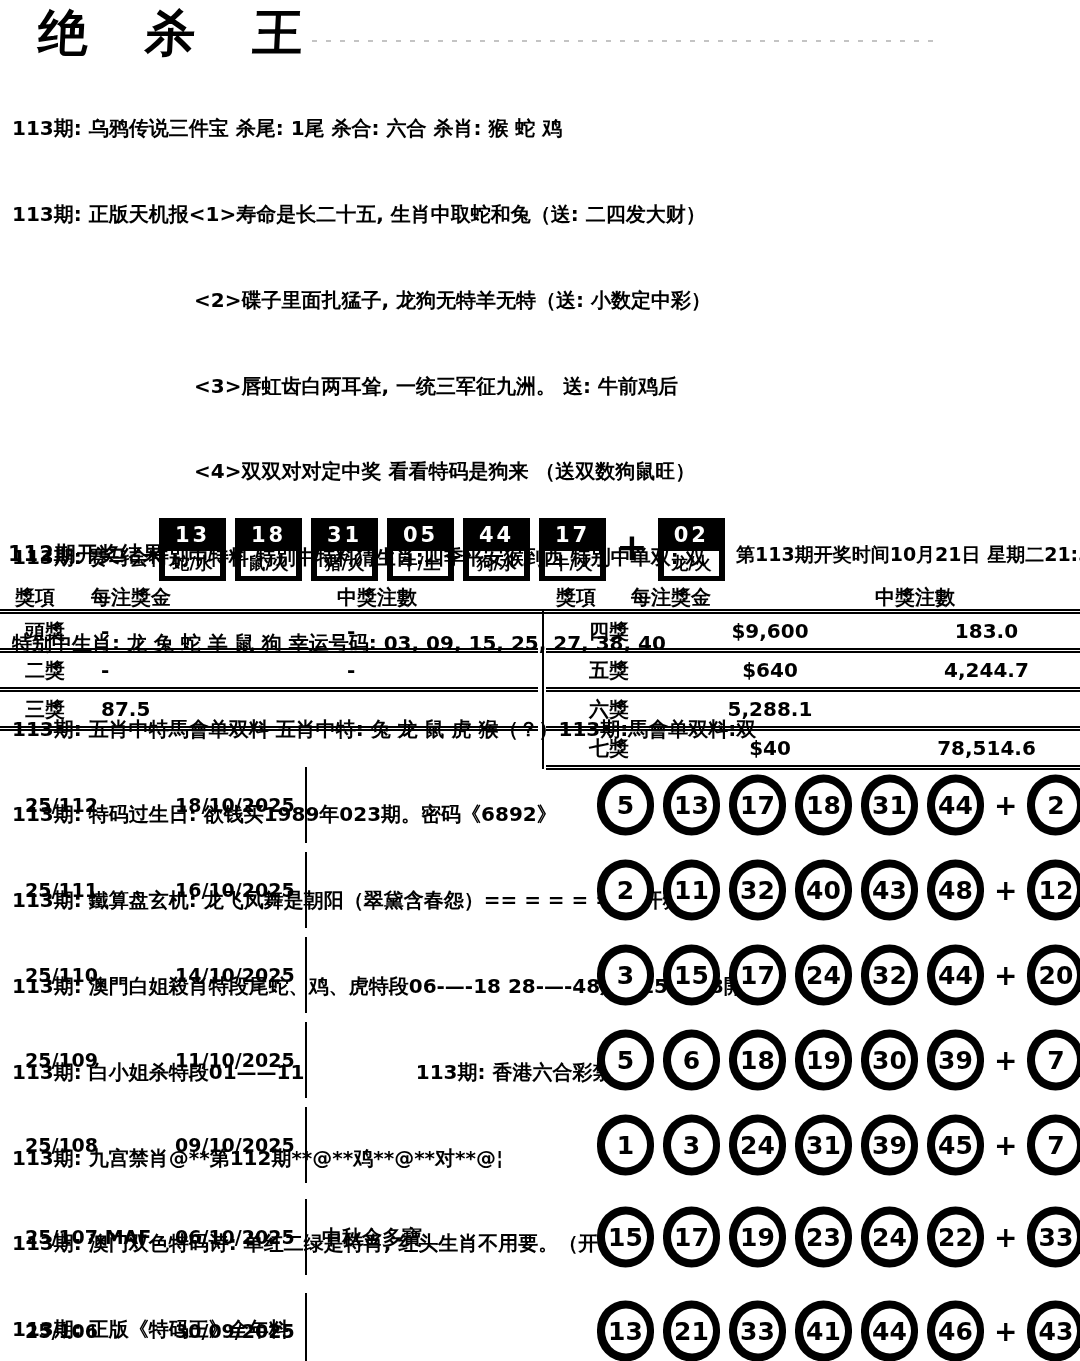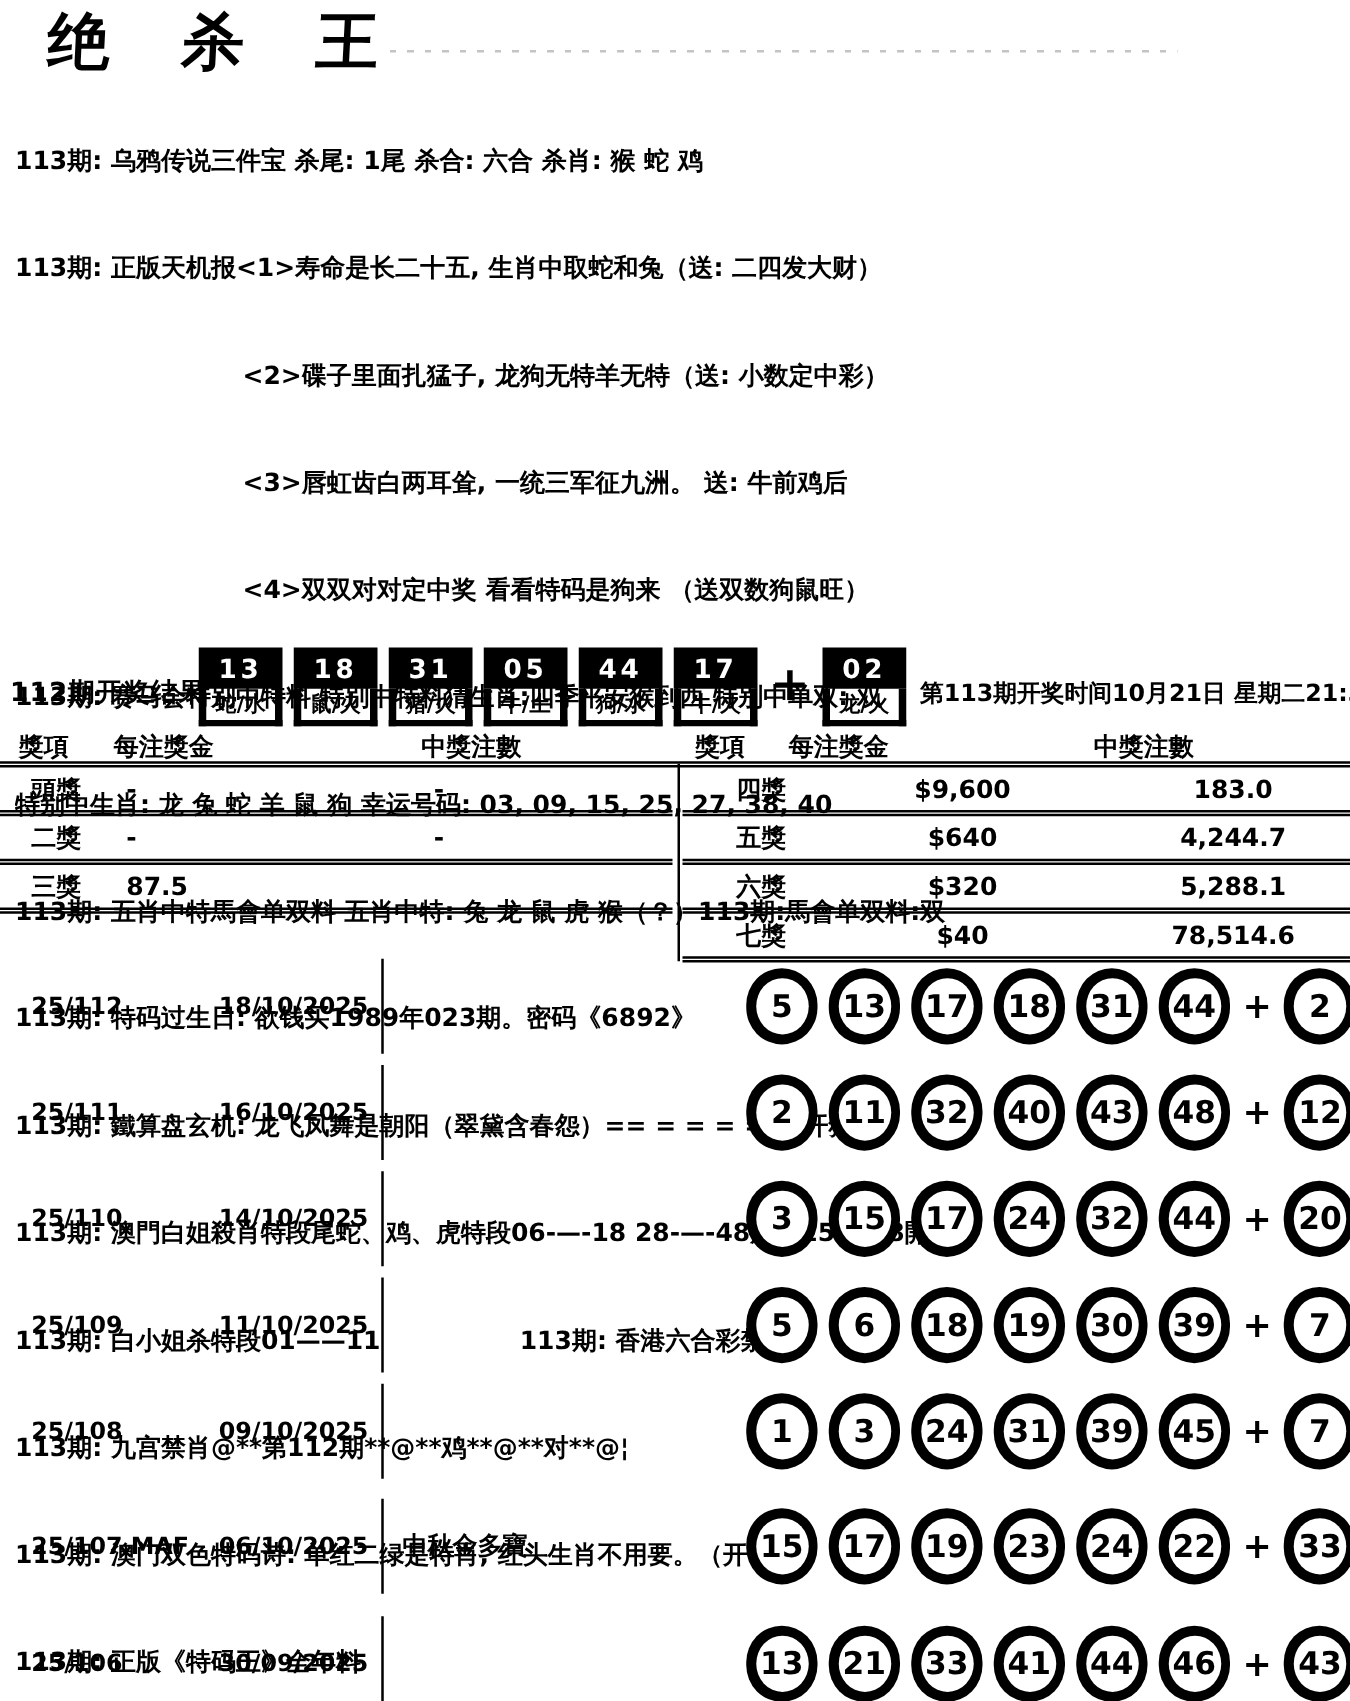--- a/index.html
+++ b/index.html
@@ -146,21 +146,20 @@
         <span>$9,600</span>
         <span>183.0</span>
       </div>
       <div class="prow">
         <span>五獎</span>
         <span>$640</span>
         <span>4,244.7</span>
       </div>
       <div class="prow">
         <span>六獎</span>
-        <span>$320</span>
         <span>5,288.1</span>
       </div>
       <div class="prow">
         <span>七獎</span>
         <span>$40</span>
         <span>78,514.6</span>
       </div>
     </div>
   </div>
 

